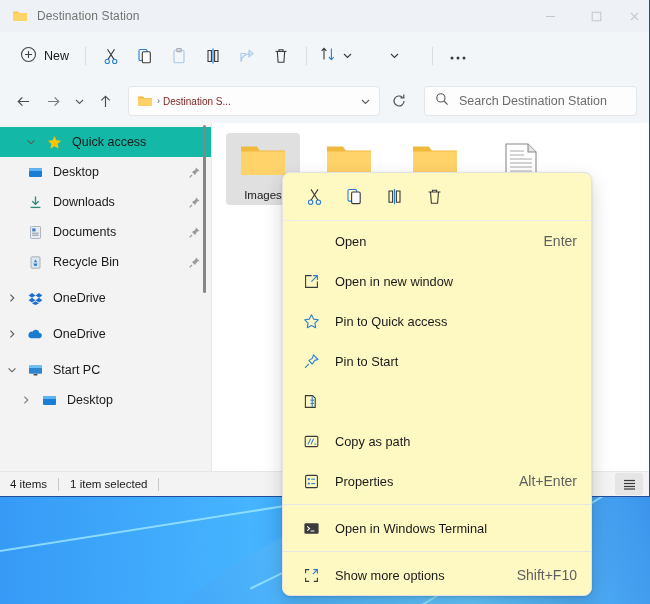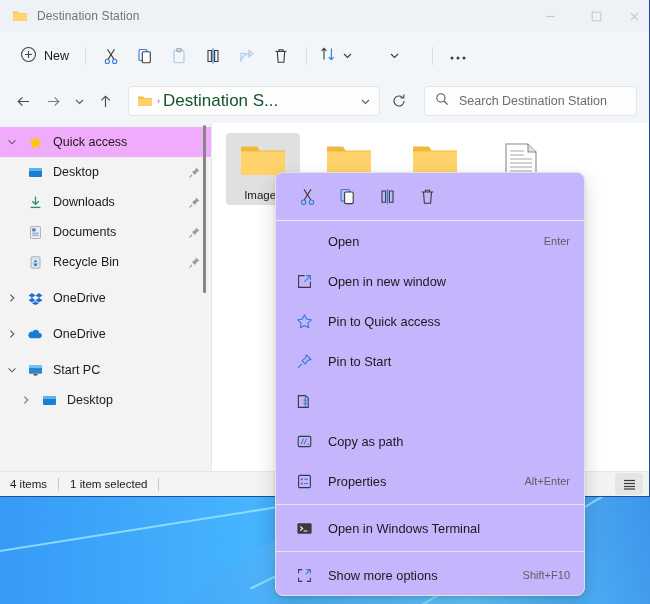--- a/index.html
+++ b/index.html
@@ -93,21 +93,21 @@
   }
   .navbtn { width: 30px; height: 30px; display:flex; align-items:center; justify-content:center; }
   .navbtn.small { width: 22px; }
   #addressbox {
     margin-left: 8px; height: 30px; width: 252px;
     background: #fdfdfd; border: 1px solid #e2e5e9; border-radius: 4px;
     display: flex; align-items: center; padding: 0 4px 0 8px;
   }
   #addr-folder { display:flex; }
   #addr-chev { margin: 0 3px 0 4px; color:#5a5a5a; font-size:9px; }
-  #addr-text { font-size: 17px; color: #14532d; flex: 1; }
+  #addr-text { font-size: 10px; color: #7f1d1d; flex: 1; }
   #addr-drop { width:20px; display:flex; align-items:center; justify-content:center; }
   #refresh { width: 30px; height:30px; display:flex; align-items:center; justify-content:center; margin-left:4px; }
   #searchbox {
     margin-left: 10px; height: 30px; flex: 1; margin-right: 12px;
     background: #fdfdfd; border: 1px solid #e2e5e9; border-radius: 4px;
     display: flex; align-items: center; padding-left: 10px;
   }
   #search-text { font-size: 12.5px; color: #6c6c6c; margin-left: 10px; }
 
   
@@ -116,21 +116,21 @@
   
   #sidebar {
     width: 212px; background: #f3f3f3; position: relative;
     padding-top: 4px; flex: 0 0 auto;
   }
   .nav-item {
     height: 30px; display: flex; align-items: center;
     font-size: 12.5px; color: #1a1a1a; position: relative;
     padding-right: 8px;
   }
-  .nav-item.selected { background: #f0abfc; }
+  .nav-item.selected { background: #14b8a6; padding-left: 19px; }
   .nav-chev { width: 24px; display:flex; align-items:center; justify-content:center; color:#5a5a5a; }
   .nav-icon { width: 22px; display:flex; align-items:center; justify-content:center; margin-right:7px; }
   .nav-label { flex:1; }
   .nav-pin { width: 20px; display:flex; align-items:center; justify-content:center; }
   .indent-1 { padding-left: 24px; }
   .indent-2 { padding-left: 14px; }
   #sb-scroll-track {
     position: absolute; right: 6px; top: 0; bottom: 0; width: 3px;
   }
   #sb-scroll-thumb {
@@ -160,41 +160,41 @@
     display: flex; align-items: center; padding-left: 10px; flex: 0 0 auto;
     font-size: 11.5px; color: #1a1a1a;
   }
   .st-sep { width: 1px; height: 13px; background: #c9c9c9; margin: 0 11px; }
   #statusbar .right { margin-left: auto; display: flex; align-items:center; padding-right: 6px; }
   .view-btn { width: 28px; height: 22px; display:flex; align-items:center; justify-content:center; border-radius:3px; }
   .view-btn.active { background: #e5e5e5; }
 
   
   #ctxmenu {
-    position: absolute; left: 275px; top: 172px; width: 310px;
-    background: #c4b5fd;
+    position: absolute; left: 282px; top: 172px; width: 310px;
+    background: #fef9c3;
     border: 1px solid #e3e3e3; border-radius: 8px;
     box-shadow: 0 8px 20px rgba(0,0,0,.16), 0 1px 3px rgba(0,0,0,.12);
     overflow: hidden;
   }
   #ctx-iconrow {
     height: 48px; display: flex; align-items: center; padding-left: 14px; gap: 6px;
     border-bottom: 1px solid #ededed;
   }
   .ctx-ibtn {
     width: 34px; height: 34px; border-radius: 5px;
     display: flex; align-items: center; justify-content: center;
   }
   .ctx-item {
     height: 40px; display: flex; align-items: center;
     padding: 0 14px 0 14px; font-size: 12.8px; color: #1a1a1a;
   }
   .ctx-icon { width: 28px; display: flex; align-items: center; justify-content: center; }
   .ctx-label { margin-left: 10px; flex: 1; }
-  .ctx-accel { font-size: 11px; color: #5f5f5f; }
+  .ctx-accel { font-size: 14px; color: #5f5f5f; }
   .ctx-div { height: 1px; background: #e6e6e6; margin: 3px 0; }
 </style>
 </head>
 <body>
 
 <div id="desktop">
   <div class="ribbon rb3"></div>
   <div class="ribbon rb1"></div>
   <div class="ribbon rb4"></div>
   <div class="ribbon rb2"></div>

